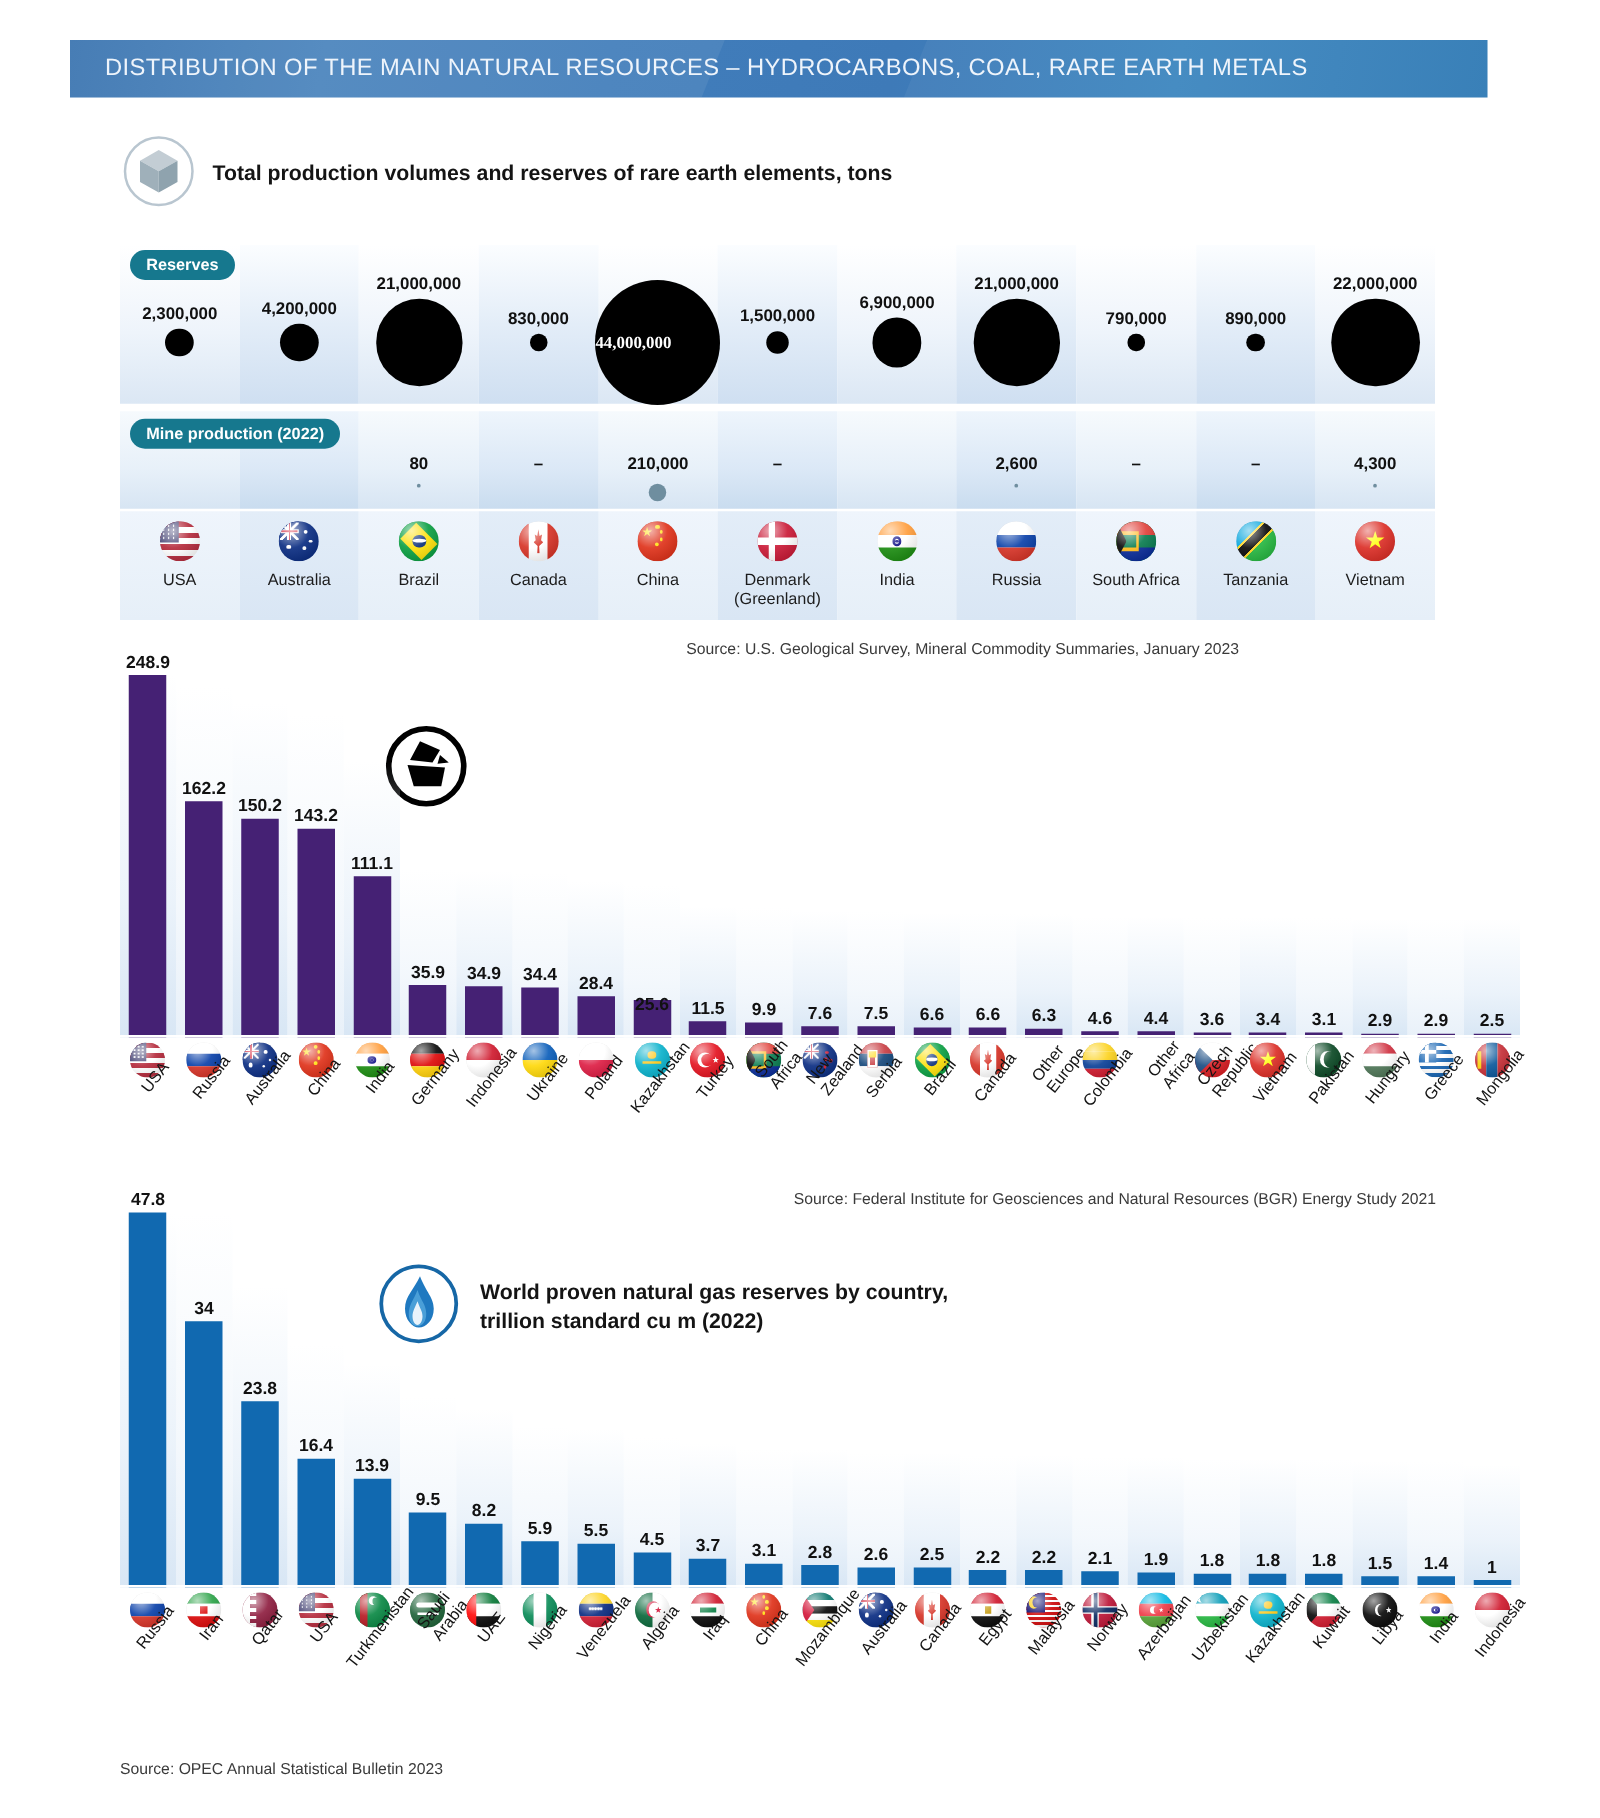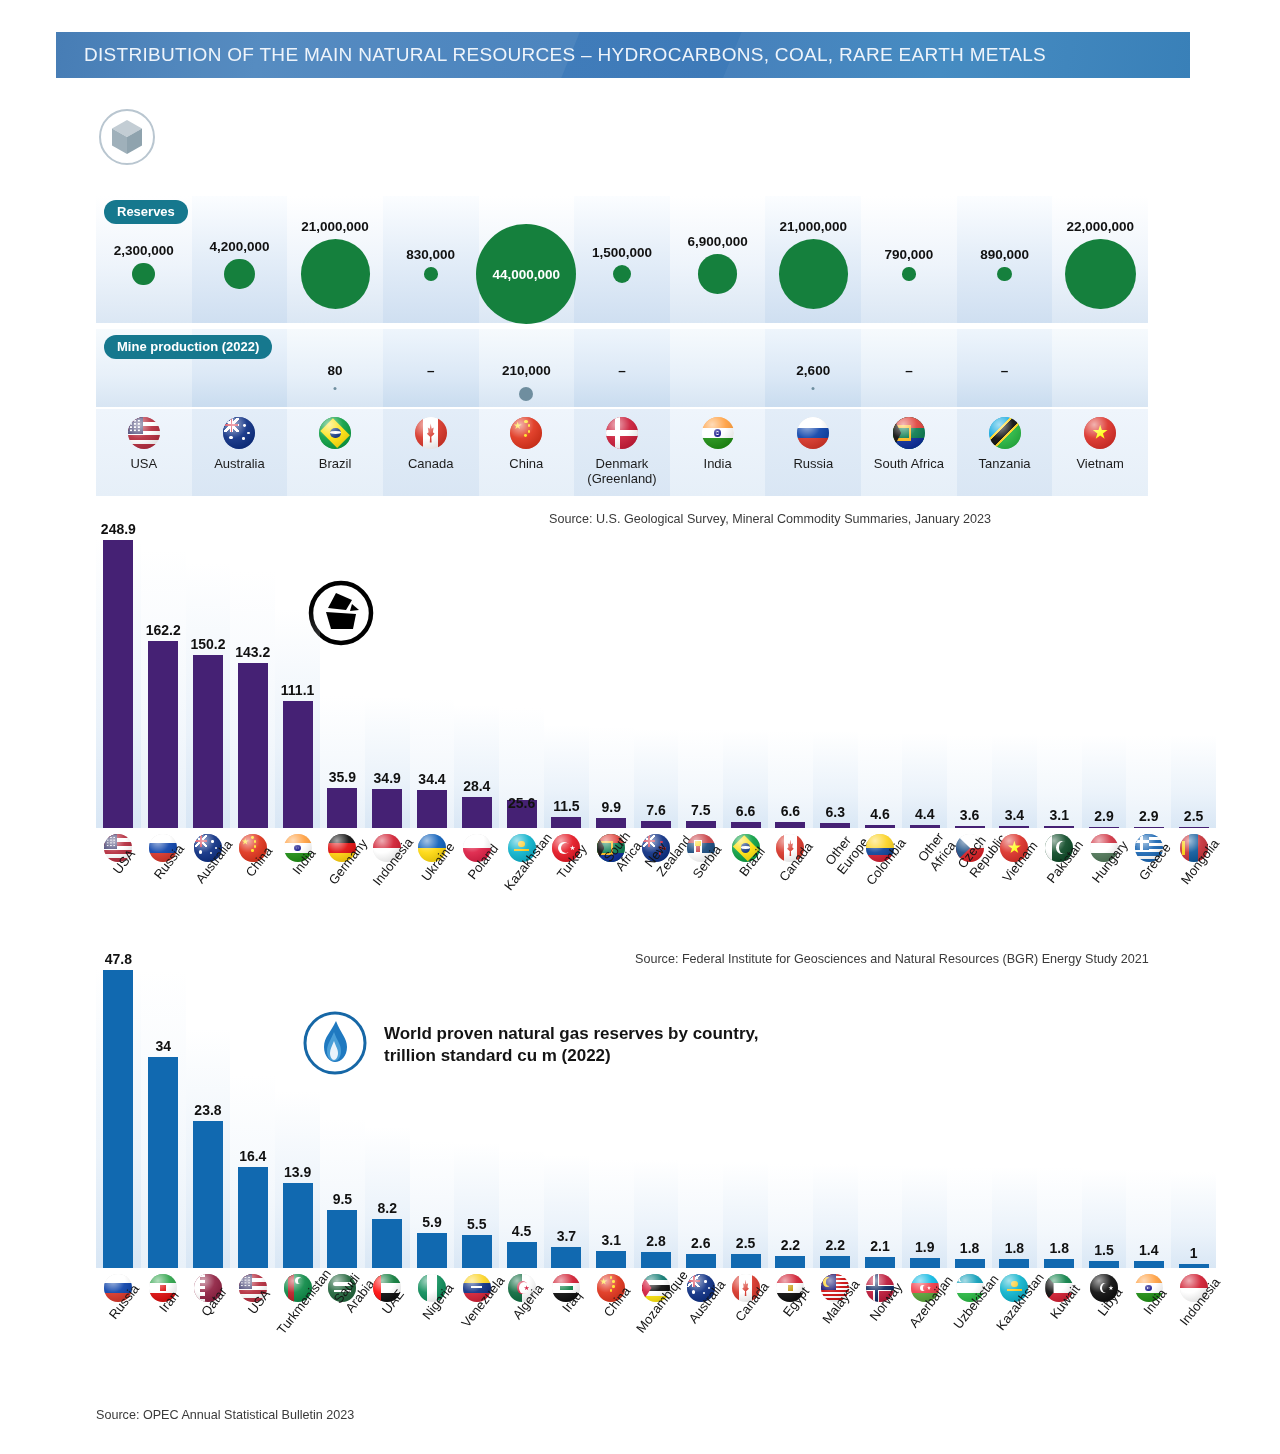--- a/index.html
+++ b/index.html
@@ -68,23 +68,23 @@
     background:linear-gradient(180deg,#e3edf8 0%,#d9e6f4 100%);
   }
 
   .res-val{
     position:absolute; width:100%; text-align:center;
     font-size:13.5px; font-weight:bold; color:#111; white-space:nowrap;
     z-index:6;
   }
   .bubble{
     position:absolute; border-radius:50%;
-    background:#15803d;
+    background:#000000;
     z-index:5;
-    display:flex; align-items:center; justify-content:center;
+    display:flex; align-items:center; font-family:Liberation Serif, serif;
   }
   .bubble .inlabel{
     color:#fff; font-size:13.5px; font-weight:bold; white-space:nowrap;
   }
   .prod-val{
     position:absolute; top:34px; width:100%; text-align:center;
     font-size:13.5px; font-weight:bold; color:#111;
   }
   .prod-dot{
     position:absolute; border-radius:50%; background:#6f8e9f;
@@ -147,20 +147,21 @@
 
 <div class="sect-head" style="left:98px; top:108px;">
   <span class="sect-icon">
     <svg width="58" height="58" viewBox="0 0 58 58">
       <circle cx="29" cy="29" r="27" fill="none" stroke="#b9c6d0" stroke-width="2"></circle>
       <polygon points="29,12 44,20.5 29,29 14,20.5" fill="#c3cdd4"></polygon>
       <polygon points="14,20.5 29,29 29,46 14,37.5" fill="#9fb0ba"></polygon>
       <polygon points="44,20.5 44,37.5 29,46 29,29" fill="#8fa3ae"></polygon>
     </svg>
   </span>
+  <span class="sect-title">Total production volumes and reserves of rare earth elements, tons</span>
 </div>
 
 <div id="ree-panel">
     <div class="ree-col" style="left: 0px; width: 95.6364px;">
       <div class="band-res"></div>
       <div class="band-prod"></div>
       <div class="band-flag"></div>
       <div class="res-val" style="top:46.56838514549155px">2,300,000</div>
       <div class="bubble" style="width:22.863229709016895px;height:22.863229709016895px;left:50%;margin-left:-11.431614854508448px;top:66.56838514549155px">
         
@@ -413,20 +414,24 @@
     </div>
     <div class="ree-col" style="left: 956.364px; width: 95.6364px;">
       <div class="band-res"></div>
       <div class="band-prod"></div>
       <div class="band-flag"></div>
       <div class="res-val" style="top:22.644660940672622px"></div>
       <div class="bubble" style="width:70.71067811865476px;height:70.71067811865476px;left:50%;margin-left:-35.35533905932738px;top:42.64466094067262px">
         
       </div>
       <div class="res-val" style="top:22.644660940672622px">22,000,000</div>
+      <div style="position:absolute;top:133px;left:0;right:0;height:78px">
+        <div class="prod-val">4,300</div>
+        <div class="prod-dot" style="width:3.0px;height:3.0px;top:58px"></div>
+      </div>
       <div style="position:absolute;top:213px;left:0;right:0;height:87px">
         <div class="flag-wrap">
           <span class="flag" style="width:32px;height:32px">
             <i style="inset:0;background:#da251d"></i>
             <i style="left:26%;top:24%;width:48%;height:48%;background:#ffff00;clip-path:polygon(50% 0,61% 35%,98% 35%,68% 57%,79% 91%,50% 70%,21% 91%,32% 57%,2% 35%,39% 35%)"></i>
             <span class="gloss"></span>
           </span>
         </div>
         <div class="ctry-name">Vietnam</div>
       </div>

